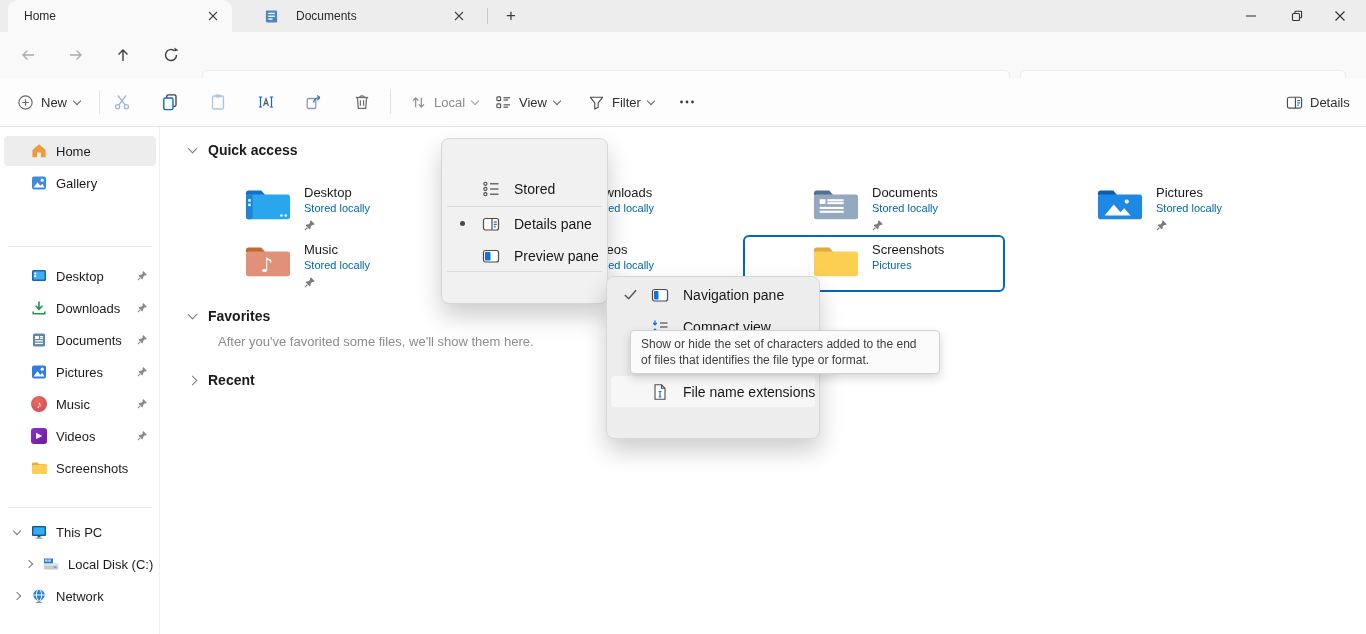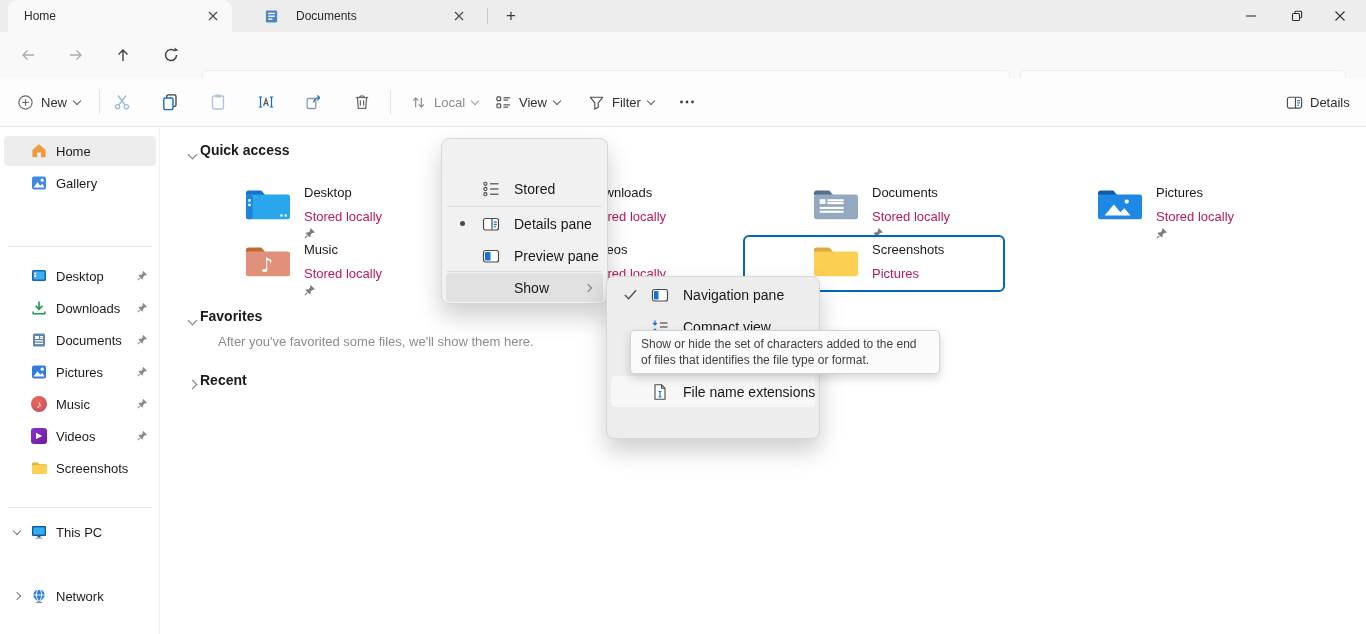--- a/index.html
+++ b/index.html
@@ -55,30 +55,30 @@
   .side-sep{position:absolute;left:8px;width:144px;height:1px;background:#e7e7e7}
   .indent1{padding-left:12px}
 
   
   .chip{width:16px;height:16px;border-radius:3px;display:flex;align-items:center;justify-content:center;color:#fff;font-size:8px;line-height:1}
   .chip-music{width:16px;height:16px;border-radius:50%;background:radial-gradient(circle at 35% 30%,#ea6a54,#c44b67);display:flex;align-items:center;justify-content:center;color:#fff;font-size:10px}
   .chip-videos{background:linear-gradient(135deg,#8e2fd0,#6c1b9e)}
 
   
   .main{position:absolute;left:161px;top:127px;width:1205px;height:507px;background:#fff}
-  .sect-head{position:absolute;display:flex;align-items:flex-end;gap:4px}
+  .sect-head{position:absolute;display:flex;align-items:center;gap:12px}
   .sect-label{font-size:14px;font-weight:700;color:#1b1b1b}
   .empty-text{position:absolute;font-size:13px;color:#8c8c8c}
 
   .tile{position:absolute;width:262px;height:57px;display:flex;align-items:flex-start;padding:7px 0 0 70px;border-radius:6px}
   .tile.sel{border:2px solid #0067c0;background:#fff;padding-top:5px;padding-left:68px}
   .t-icon{width:46px;height:38px;flex:none;margin-right:13px}
   .t-meta{display:flex;flex-direction:column}
   .t-name{font-size:13px;color:#191919;line-height:15px}
-  .t-sub{font-size:13px;color:#be185d;line-height:15px;margin-top:9px}
+  .t-sub{font-size:11px;color:#0369a1;line-height:15px;margin-top:1px}
   .t-pin{margin-top:3px;height:12px}
 
   
   .menu{position:absolute;background:#f1f1f1;border:1px solid #d7d7d7;border-radius:8px;
     box-shadow:0 12px 24px rgba(0,0,0,.2)}
   .m-row{position:absolute;left:4px;right:4px;height:31px;display:flex;align-items:center;border-radius:4px;font-size:14px;color:#191919}
   .m-row .m-bullet{position:absolute;left:14px;width:5px;height:5px;border-radius:50%;background:#4a4a4a}
   .m-row .m-icon{position:absolute;left:36px;width:18px;height:18px}
   .m-row .m-label{position:absolute;left:68px;white-space:nowrap}
   .m-row .m-sub-chev{position:absolute;right:12px}
@@ -454,20 +454,36 @@
         <svg width="16" height="16" viewBox="0 0 16 16">
             <rect x="1" y="2" width="14" height="10" rx="1" fill="#10589e"></rect>
             <rect x="2.4" y="3.4" width="11.2" height="7.2" fill="#35aef0"></rect>
             <rect x="6.5" y="12" width="3" height="1.6" fill="#10589e"></rect>
             <rect x="4.5" y="13.6" width="7" height="1.2" fill="#9aa5af"></rect>
           </svg>
       </span>
       <span class="s-label">This PC</span>
     </div>
 
+    <div class="side-row indent1" style="top:422px">
+      <span class="s-chev">
+          <span class="chev chev-r chev-gray"></span>
+        </span>
+      <span class="s-icon">
+        <svg width="16" height="16" viewBox="0 0 16 16">
+            <rect x="1" y="2.5" width="9" height="7" fill="#2b7cd8"></rect>
+            <rect x="2" y="3.5" width="2.6" height="2.2" fill="#bcd8f2"></rect>
+            <rect x="5.2" y="3.5" width="2.6" height="2.2" fill="#bcd8f2"></rect>
+            <rect x="0.8" y="7.5" width="14.4" height="6" rx="1" fill="#c3c9cf"></rect>
+            <rect x="0.8" y="7.5" width="14.4" height="2.2" fill="#dfe3e7"></rect>
+            <rect x="10.8" y="10.2" width="2.6" height="1.6" fill="#8d969e"></rect>
+          </svg>
+      </span>
+      <span class="s-label">Local Disk (C:)</span>
+    </div>
 
     <div class="side-row" style="top:454px">
       <span class="s-chev">
           <span class="chev chev-r chev-gray"></span>
         </span>
       <span class="s-icon">
         <svg width="16" height="16" viewBox="0 0 16 16">
             <circle cx="8" cy="7" r="5.6" fill="#2e81d8"></circle>
             <ellipse cx="8" cy="7" rx="2.6" ry="5.6" fill="none" stroke="#fff" stroke-width="0.9"></ellipse>
             <line x1="2.6" y1="7" x2="13.4" y2="7" stroke="#fff" stroke-width="0.9"></line>
@@ -671,24 +687,20 @@
     <div class="m-row" style="top:101px">
       <span class="m-icon">
         <svg width="18" height="18" viewBox="0 0 18 18">
             <rect x="1.5" y="3.5" width="15" height="11.5" rx="2" fill="#fff" stroke="#4c4c4c" stroke-width="1.2"></rect>
             <rect x="3" y="5" width="5.5" height="8.5" rx="0.8" fill="#1374d6"></rect>
           </svg>
       </span>
       <span class="m-label">Preview pane</span>
     </div>
     <div class="m-sep" style="top:132px"></div>
-    <div class="m-row m-hl-dark" style="top:134px;height:29px">
-      <span class="m-label">Show</span>
-      <span class="m-sub-chev chev chev-r chev-gray"></span>
-    </div>
   </div>
 
   <div class="menu z11" style="left:606px;top:276px;width:214px;height:163px;background:#ededed">
     <div class="m-row" style="top:2px">
       <span class="sm-check">
         <svg width="15" height="15" viewBox="0 0 16 16">
             <path d="M2 8.5 L6 12.5 L14 3.5" fill="none" stroke="#555" stroke-width="1.6"></path>
           </svg>
       </span>
       <span class="sm-icon">

